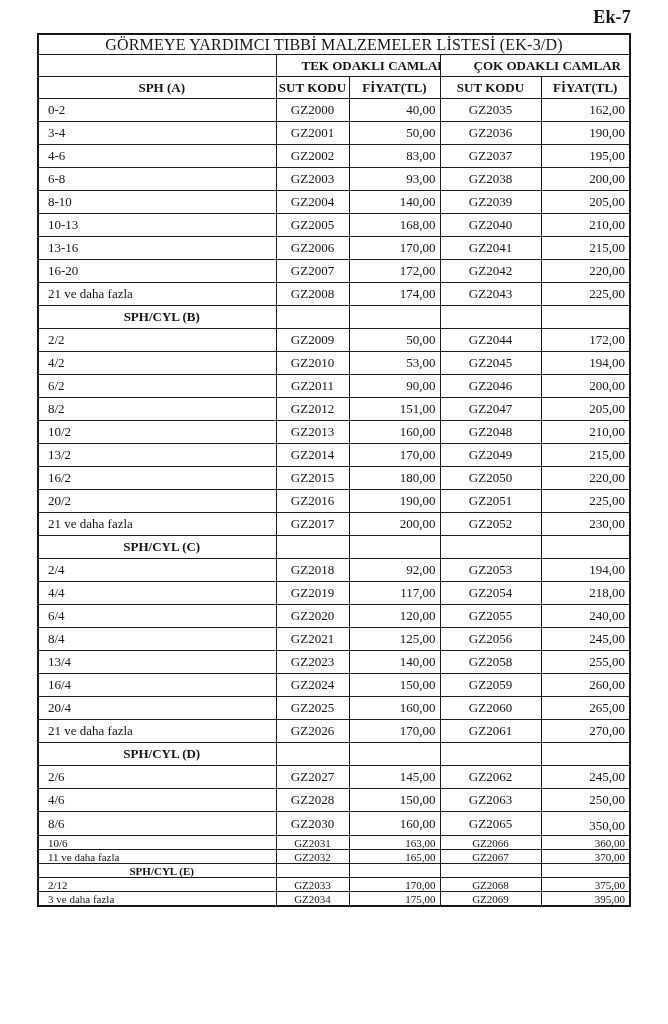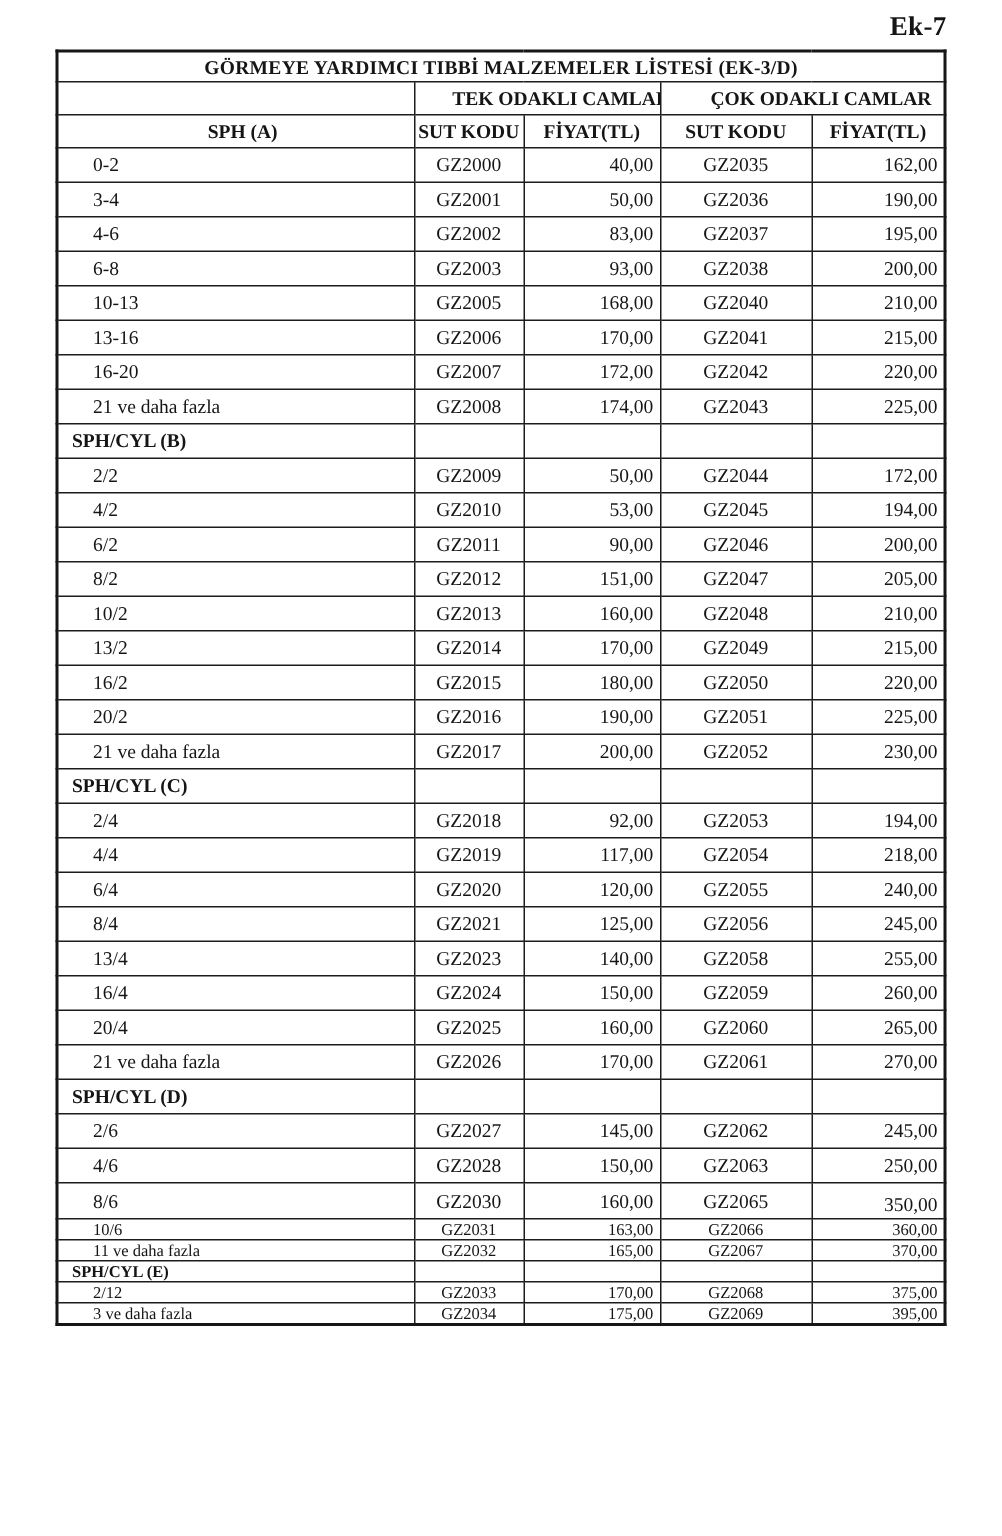--- a/index.html
+++ b/index.html
@@ -42,42 +42,42 @@
     font-size: 13px;
     padding: 0;
     height: 22px;
     vertical-align: middle;
     white-space: nowrap;
     overflow: hidden;
   }
   tr.title-row th {
     height: 19px;
     text-align: center;
-    font-weight: bold;
-    font-size: 13px;
+    font-weight: normal;
+    font-size: 16px;
     letter-spacing: 0.2px;
   }
   tr.group-row th {
     height: 21px;
     text-align: center;
     font-weight: bold;
     padding-left: 25px;
   }
   tr.colhead-row th {
     height: 21px;
     font-weight: bold;
   }
   th.h-label { text-align: center; padding-left: 9px; }
   th.h-center { }
   td.cell-label {
     text-align: left;
-    padding-left: 23px;
+    padding-left: 9px;
   }
   td.cell-section {
-    text-align: left;
+    text-align: center;
     padding-left: 9px;
     font-weight: bold;
   }
   td.cell-code { text-align: center; }
   td.cell-price {
     text-align: right;
     padding-right: 4px;
   }
   tr.compact td {
     height: 13px;
@@ -141,20 +141,27 @@
         <td class="cell-price">195,00</td>
       </tr>
       <tr>
         <td class="cell-label">6-8</td>
         <td class="cell-code">GZ2003</td>
         <td class="cell-price">93,00</td>
         <td class="cell-code">GZ2038</td>
         <td class="cell-price">200,00</td>
       </tr>
       <tr>
+        <td class="cell-label">8-10</td>
+        <td class="cell-code">GZ2004</td>
+        <td class="cell-price">140,00</td>
+        <td class="cell-code">GZ2039</td>
+        <td class="cell-price">205,00</td>
+      </tr>
+      <tr>
         <td class="cell-label">10-13</td>
         <td class="cell-code">GZ2005</td>
         <td class="cell-price">168,00</td>
         <td class="cell-code">GZ2040</td>
         <td class="cell-price">210,00</td>
       </tr>
       <tr>
         <td class="cell-label">13-16</td>
         <td class="cell-code">GZ2006</td>
         <td class="cell-price">170,00</td>

